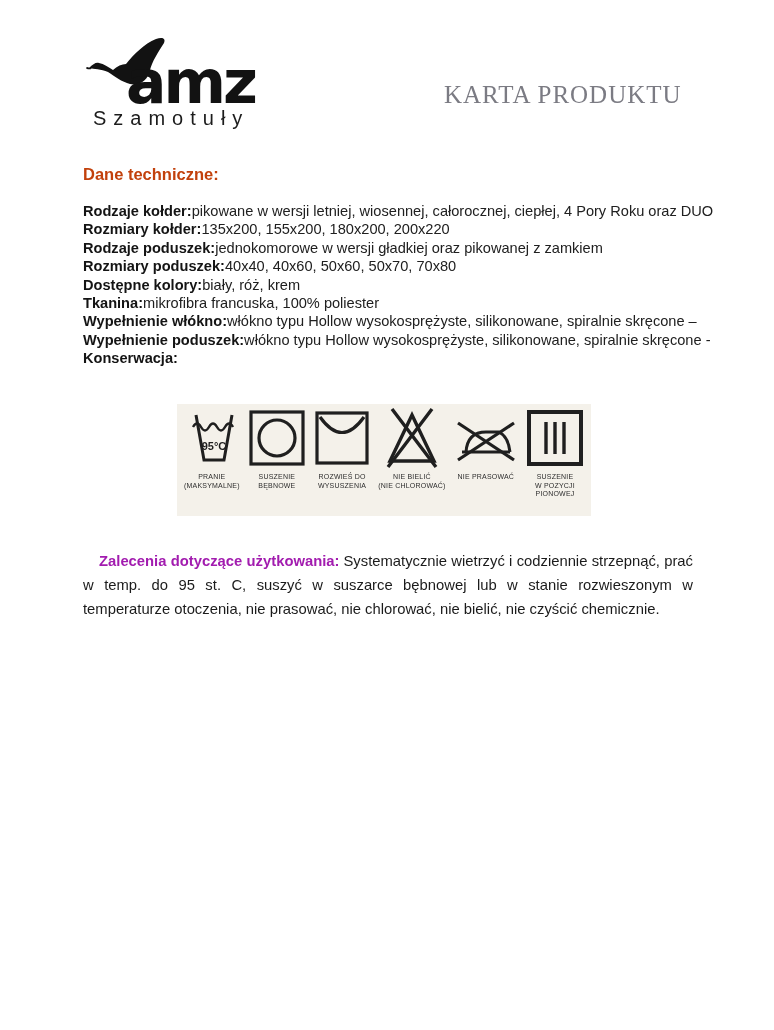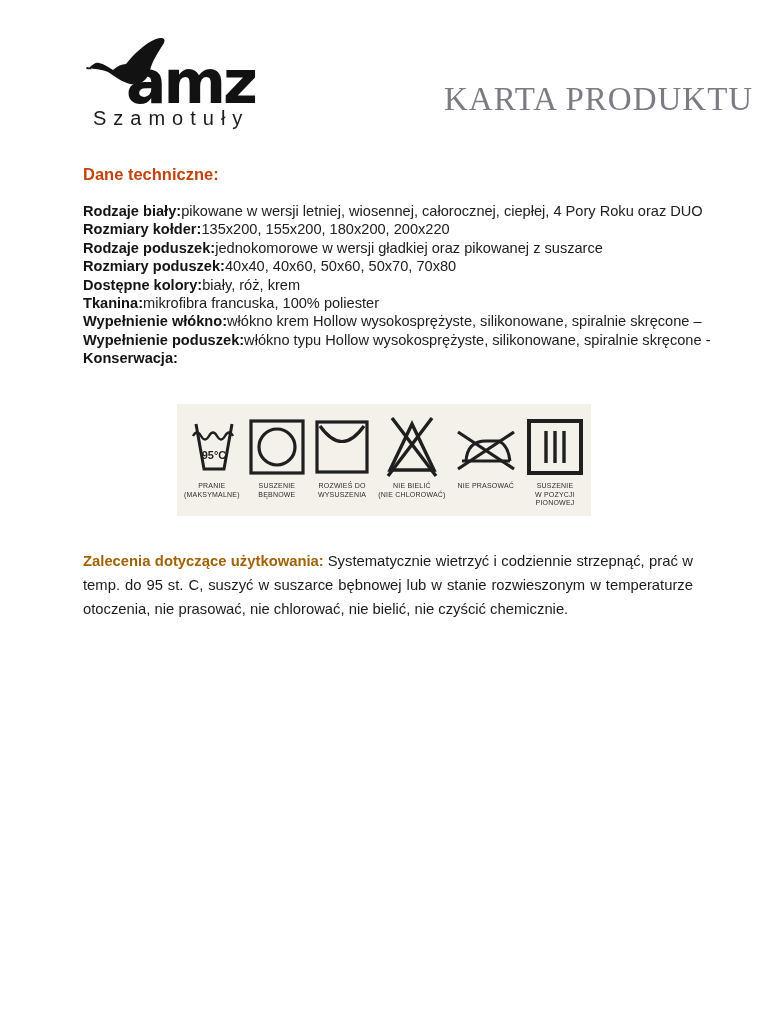--- a/index.html
+++ b/index.html
@@ -14,57 +14,57 @@
     font-family:"DejaVu Sans",sans-serif;font-weight:bold;
     font-size:60px;line-height:1;letter-spacing:-3px;color:#121212;
   }
   .logo-sub{
     position:absolute;left:93px;top:107px;
     font-size:20px;letter-spacing:7px;color:#1c1c1c;white-space:nowrap;
   }
   
   .doc-title{
     position:absolute;left:444px;top:81px;
-    font-family:"Liberation Serif",serif;font-size:33px;
+    font-family:"Liberation Serif",serif;font-size:25px;
     letter-spacing:1px;color:#7b7b83;white-space:nowrap;
   }
   
   .section-heading{
     position:absolute;left:83px;top:165px;
     font-size:16.5px;font-weight:bold;color:#c2410c;
   }
   
   .specs{position:absolute;left:83px;top:202px;width:620px;font-size:14.6px;color:#202020;}
   .spec-row{height:18.4px;line-height:18.4px;white-space:nowrap;}
   .spec-label{font-weight:bold;color:#141414;}
   .spec-label:not(:empty)+.spec-value{}
   
   .strip{
     position:absolute;left:177px;top:404px;width:414px;height:112px;
     background:#f4f1ea;box-sizing:border-box;
     display:flex;justify-content:space-between;align-items:flex-start;
-    padding:11px 7px 0 7px;
+    padding:2px 7px 0 7px;
   }
   .care-cell{display:flex;flex-direction:column;align-items:center;flex:0 0 auto;}
   .care-icon{height:64px;display:flex;align-items:center;justify-content:center;}
   .care-icon svg{display:block;}
   .care-label{
     margin-top:3px;font-size:7px;line-height:8.5px;text-align:center;
     color:#2d2d2d;letter-spacing:0.2px;white-space:nowrap;
   }
   .care-temp{
     font-family:"Liberation Sans",sans-serif;font-weight:bold;font-size:11px;
     fill:#1f1f1f;
   }
   
   .usage{
     position:absolute;left:83px;top:534px;width:610px;
     font-size:14.8px;line-height:24.2px;text-align:justify;color:#1b1b1b;
   }
-  .usage-label{font-weight:bold;color:#a16207;}
+  .usage-label{font-weight:bold;color:#a21caf;margin-left:16px;}
   .usage-label+.usage-text{margin-left:4px;}
 </style>
 </head>
 <body>
 
 <div class="page">
 
   <div>
     <svg class="logo-bird" width="95" height="55" viewBox="0 0 95 55">
       <path fill="#121212" d="M5,32 C9,28 12,26 15,27 C20,28 24,31 29,34
@@ -76,27 +76,27 @@
     </svg>
     <div class="logo-word">amz</div>
     <div class="logo-sub">Szamotuły</div>
   </div>
 
   <div class="doc-title">KARTA PRODUKTU</div>
 
   <div class="section-heading">Dane techniczne:</div>
 
   <div class="specs">
-    <div class="spec-row"><span class="spec-label">Rodzaje biały:</span><span class="spec-value">pikowane w wersji letniej, wiosennej, całorocznej, ciepłej, 4 Pory Roku oraz DUO</span></div>
+    <div class="spec-row"><span class="spec-label">Rodzaje kołder:</span><span class="spec-value">pikowane w wersji letniej, wiosennej, całorocznej, ciepłej, 4 Pory Roku oraz DUO</span></div>
     <div class="spec-row"><span class="spec-label">Rozmiary kołder:</span><span class="spec-value">135x200, 155x200, 180x200, 200x220</span></div>
-    <div class="spec-row"><span class="spec-label">Rodzaje poduszek:</span><span class="spec-value">jednokomorowe w wersji gładkiej oraz pikowanej z suszarce</span></div>
+    <div class="spec-row"><span class="spec-label">Rodzaje poduszek:</span><span class="spec-value">jednokomorowe w wersji gładkiej oraz pikowanej z zamkiem</span></div>
     <div class="spec-row"><span class="spec-label">Rozmiary poduszek:</span><span class="spec-value">40x40, 40x60, 50x60, 50x70, 70x80</span></div>
     <div class="spec-row"><span class="spec-label">Dostępne kolory:</span><span class="spec-value">biały, róż, krem</span></div>
     <div class="spec-row"><span class="spec-label">Tkanina:</span><span class="spec-value">mikrofibra francuska, 100% poliester</span></div>
-    <div class="spec-row"><span class="spec-label">Wypełnienie włókno:</span><span class="spec-value">włókno krem Hollow wysokosprężyste, silikonowane, spiralnie skręcone –</span></div>
+    <div class="spec-row"><span class="spec-label">Wypełnienie włókno:</span><span class="spec-value">włókno typu Hollow wysokosprężyste, silikonowane, spiralnie skręcone –</span></div>
     <div class="spec-row"><span class="spec-label">Wypełnienie poduszek:</span><span class="spec-value">włókno typu Hollow wysokosprężyste, silikonowane, spiralnie skręcone -</span></div>
     <div class="spec-row"><span class="spec-label">Konserwacja:</span><span class="spec-value"></span></div>
   </div>
 
   <div class="strip">
 
     <div class="care-cell">
       <div class="care-icon">
         <svg width="48" height="56" viewBox="0 0 48 56">
           <path d="M8,5 L16,50 L36,50 L44,5" fill="none" stroke="#1f1f1f" stroke-width="3"></path>

